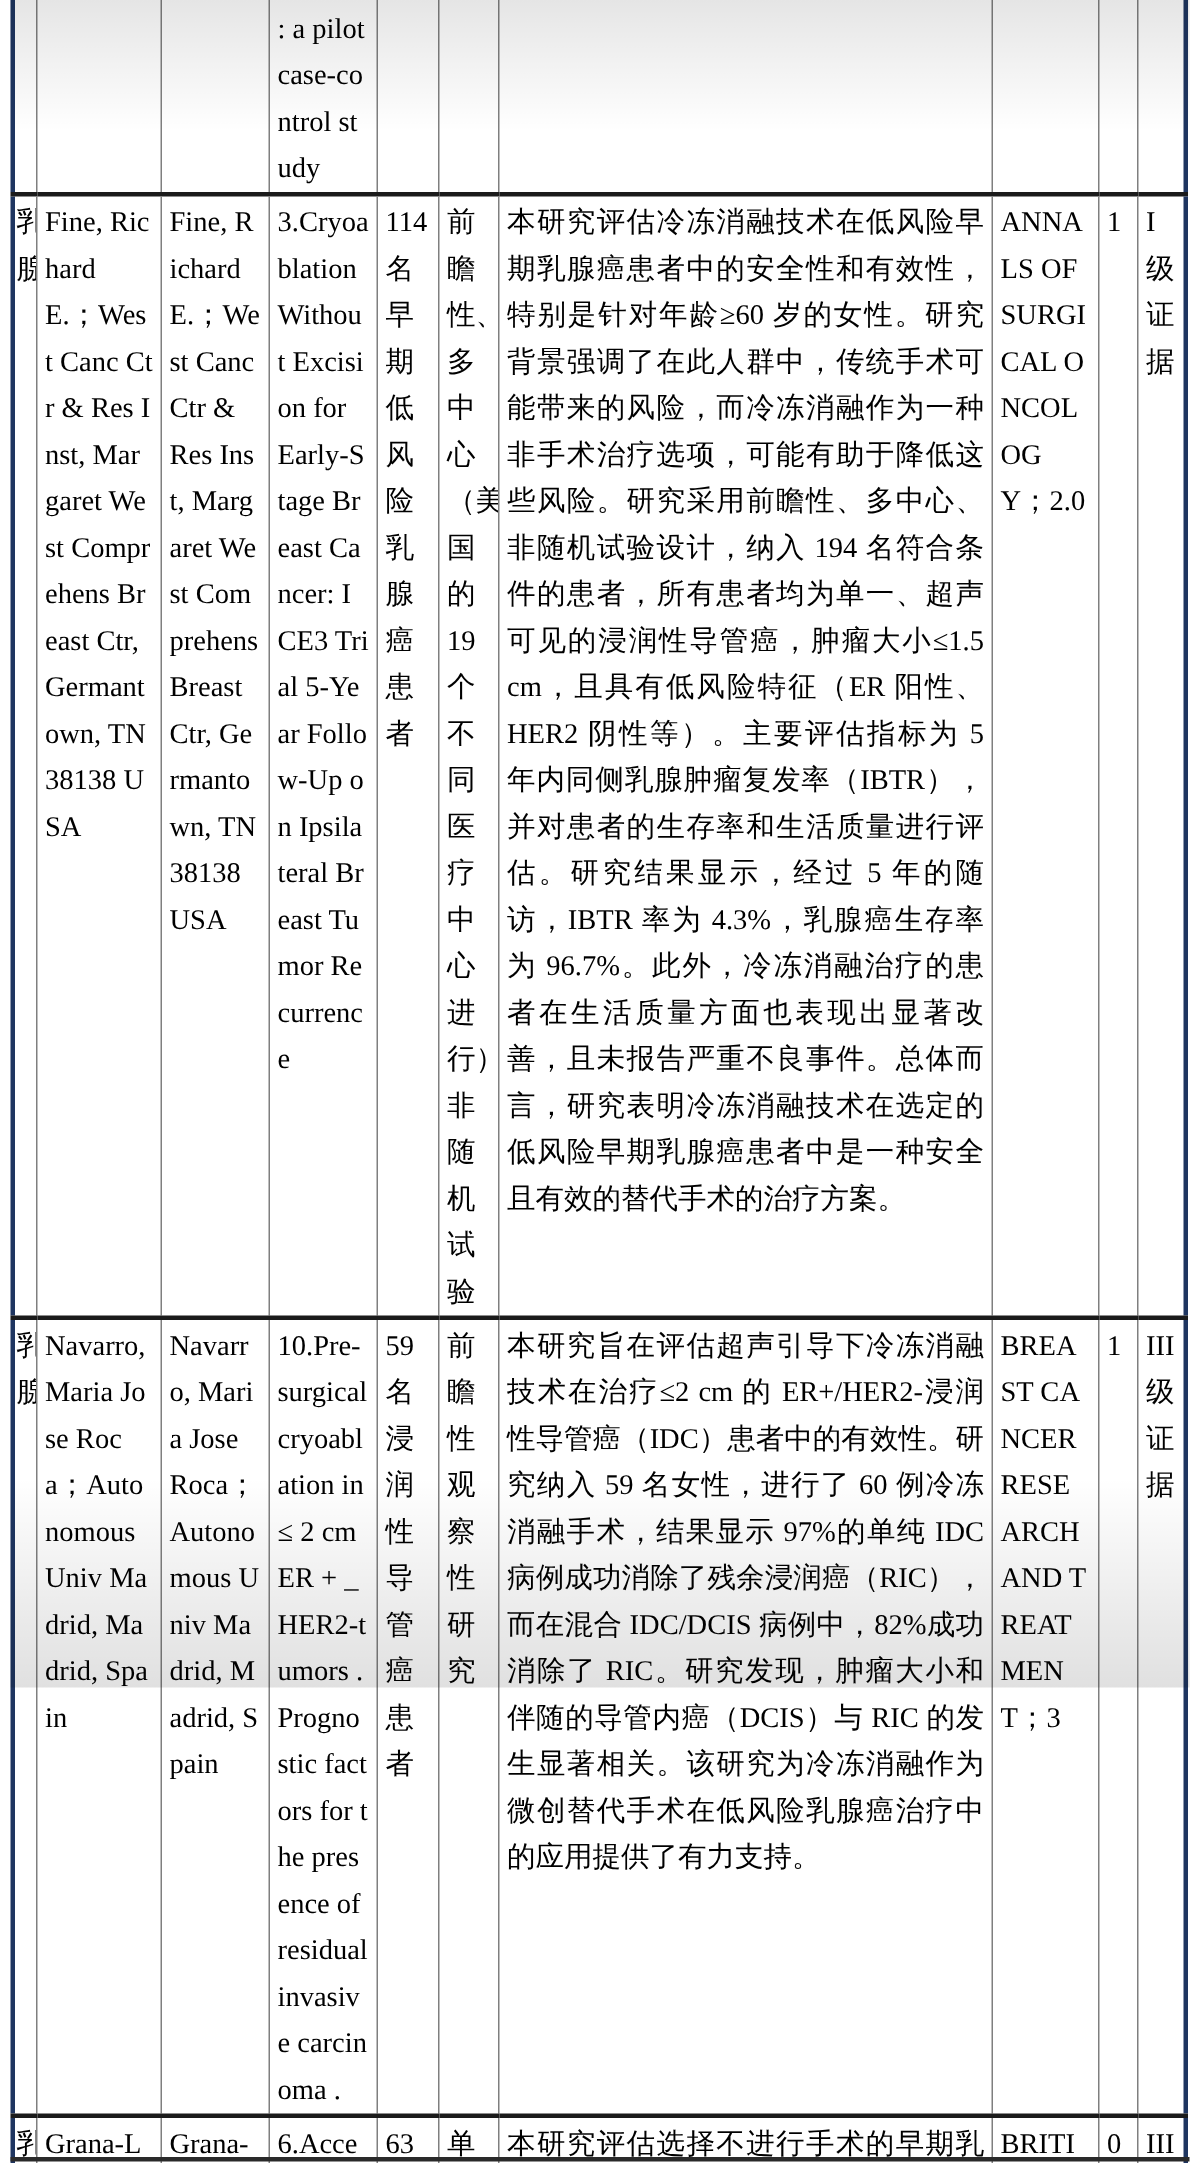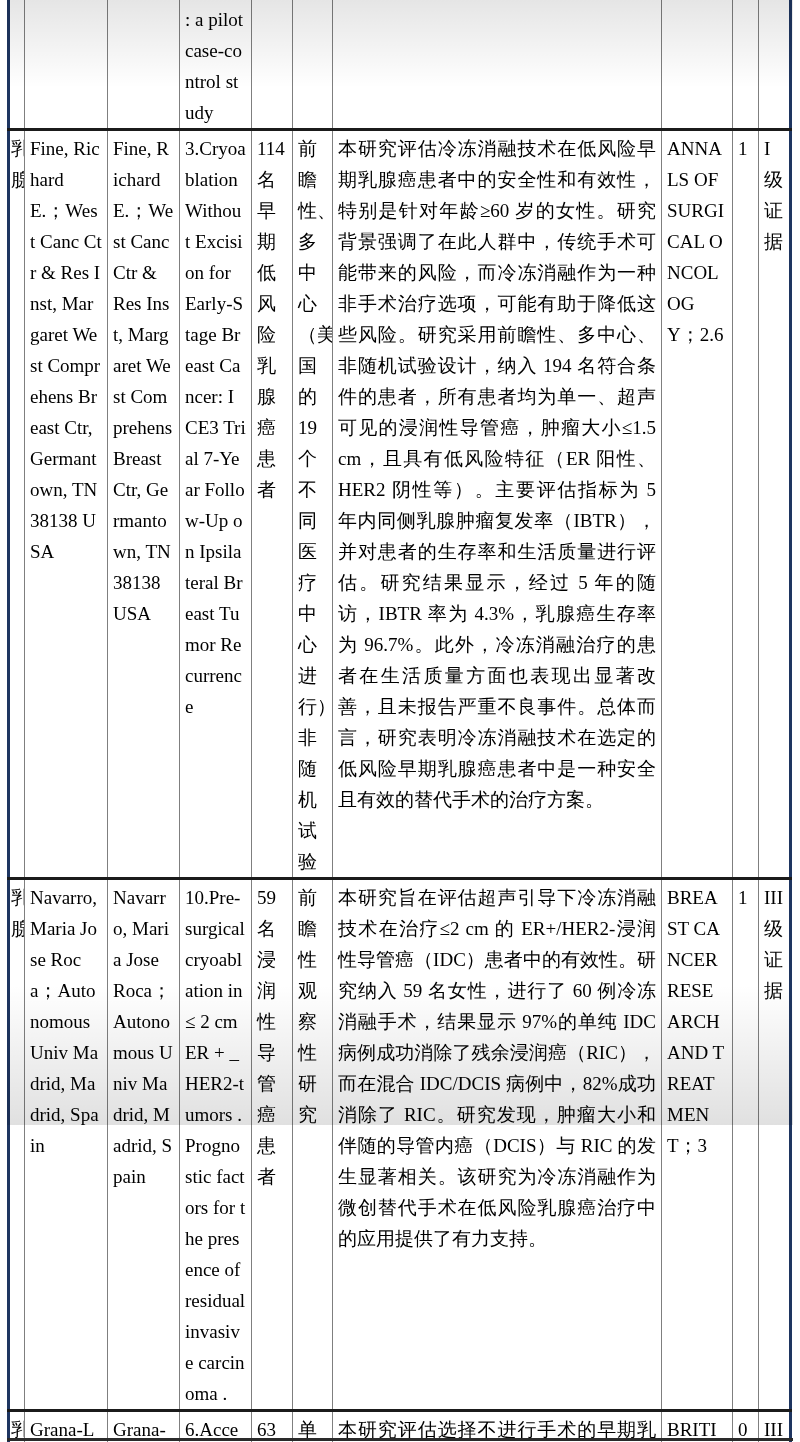--- a/index.html
+++ b/index.html
@@ -68,25 +68,25 @@
       <td class="c-abs"></td>
       <td></td>
       <td></td>
       <td></td>
     </tr>
 
     <tr class="h-r1 divided">
       <td class="c-cat">乳腺</td>
       <td>Fine, Richard E.；West Canc Ctr &amp; Res Inst, Margaret West Comprehens Breast Ctr, Germantown, TN 38138 USA</td>
       <td>Fine, Richard E.；West Canc Ctr &amp; Res Inst, Margaret West Comprehens Breast Ctr, Germantown, TN 38138 USA</td>
-      <td>3.Cryoablation Without Excision for Early-Stage Breast Cancer: ICE3 Trial 7-Year Follow-Up on Ipsilateral Breast Tumor Recurrence</td>
+      <td>3.Cryoablation Without Excision for Early-Stage Breast Cancer: ICE3 Trial 5-Year Follow-Up on Ipsilateral Breast Tumor Recurrence</td>
       <td>114 名早期低风险乳腺癌患者</td>
       <td>前瞻性、多中心（美国的 19 个不同医疗中心进行）、非随机试验</td>
       <td class="c-abs">本研究评估冷冻消融技术在低风险早期乳腺癌患者中的安全性和有效性，特别是针对年龄≥60 岁的女性。研究背景强调了在此人群中，传统手术可能带来的风险，而冷冻消融作为一种非手术治疗选项，可能有助于降低这些风险。研究采用前瞻性、多中心、非随机试验设计，纳入 194 名符合条件的患者，所有患者均为单一、超声可见的浸润性导管癌，肿瘤大小≤1.5 cm，且具有低风险特征（ER 阳性、HER2 阴性等）。主要评估指标为 5 年内同侧乳腺肿瘤复发率（IBTR），并对患者的生存率和生活质量进行评估。研究结果显示，经过 5 年的随访，IBTR 率为 4.3%，乳腺癌生存率为 96.7%。此外，冷冻消融治疗的患者在生活质量方面也表现出显著改善，且未报告严重不良事件。总体而言，研究表明冷冻消融技术在选定的低风险早期乳腺癌患者中是一种安全且有效的替代手术的治疗方案。</td>
-      <td>ANNALS OF SURGICAL ONCOLOGY；2.6</td>
+      <td>ANNALS OF SURGICAL ONCOLOGY；2.0</td>
       <td>1</td>
       <td>I 级证据</td>
     </tr>
 
     <tr class="h-r2 divided">
       <td class="c-cat">乳腺</td>
       <td>Navarro, Maria Jose Roca；Autonomous Univ Madrid, Madrid, Spain</td>
       <td>Navarro, Maria Jose Roca；Autonomous Univ Madrid, Madrid, Spain</td>
       <td>10.Pre-surgical cryoablation in ≤ 2 cm ER + _HER2-tumors . Prognostic factors for the presence of residual invasive carcinoma .</td>
       <td>59 名浸润性导管癌患者</td>

